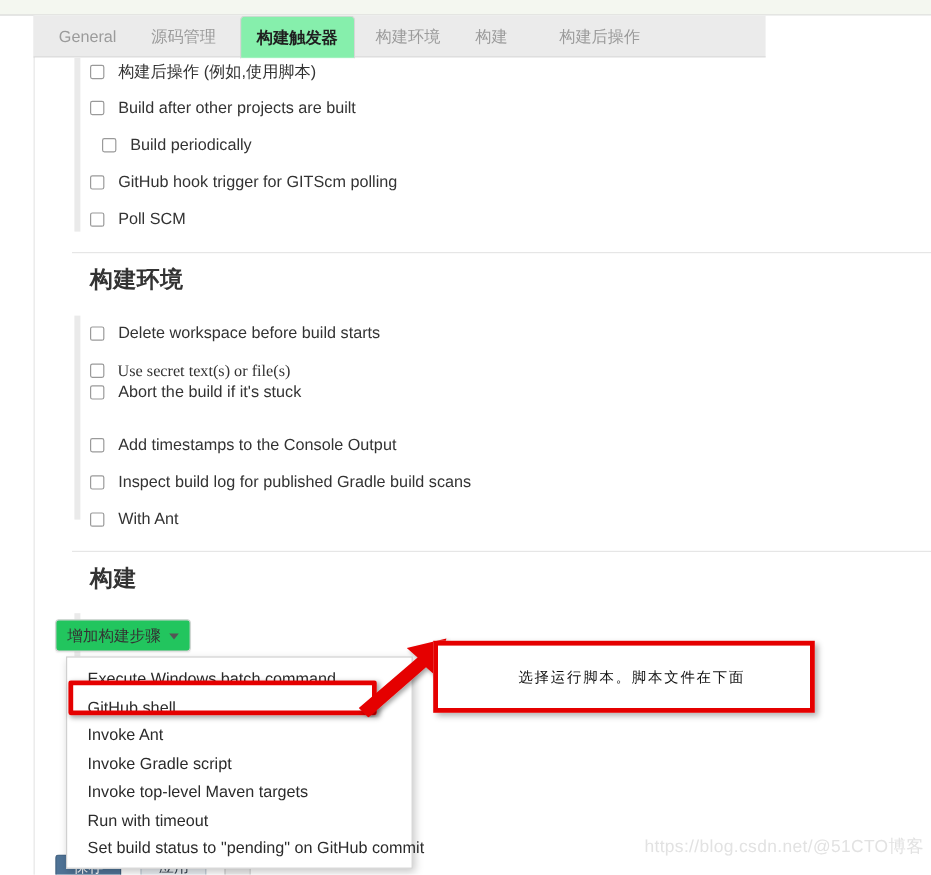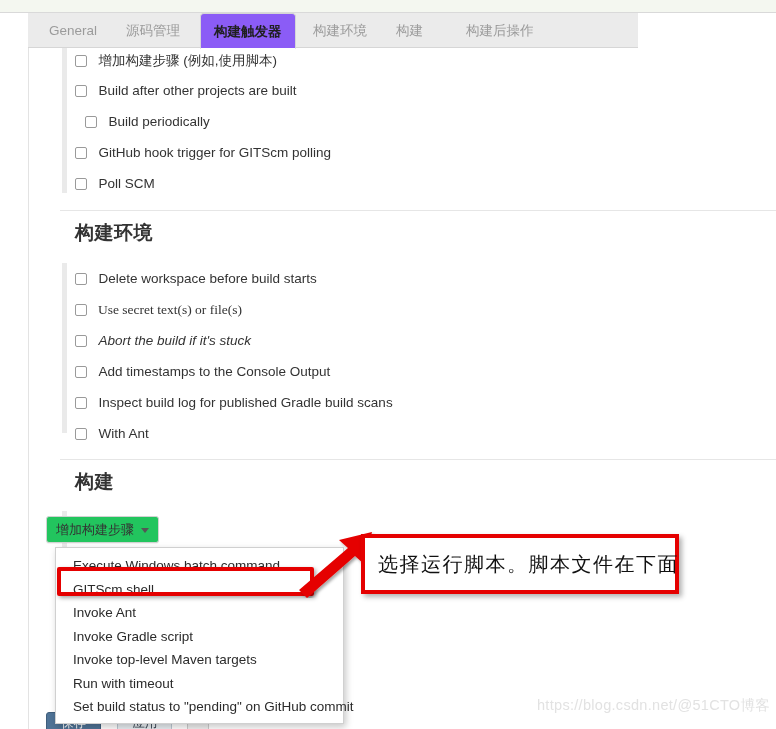--- a/index.html
+++ b/index.html
@@ -50,21 +50,21 @@
     height: 35px;
     line-height: 35px;
     font-size: 13.5px;
     color: #9b9b9b;
     padding: 0 13px;
     box-sizing: border-box;
     white-space: nowrap;
     cursor: pointer;
   }
   .tab.active {
-    background: #8b5cf6;
+    background: #86efac;
     color: #1f1f1f;
     font-weight: bold;
     border: 1px solid #d6d6d6;
     border-bottom: 1px solid #ffffff;
     border-top-left-radius: 4px;
     border-top-right-radius: 4px;
     height: 36px;
     line-height: 35px;
     z-index: 3;
   }
@@ -238,21 +238,21 @@
   #callout-box {
     position: absolute;
     left: 361px; top: 534px;
     width: 318px; height: 60px;
     background: #ffffff;
     border: 4px solid #e50000;
     box-sizing: border-box;
     box-shadow: 3px 3px 5px rgba(0,0,0,0.3);
   }
   #callout-text {
-    font-size: 20px;
+    font-size: 12px;
     color: #111111;
     line-height: 52px;
     padding-left: 13px;
     letter-spacing: 1.5px;
     white-space: nowrap;
     font-family: "DejaVu Sans", "Liberation Sans", sans-serif;
     text-align: center;
   }
   #callout-arrow {
     position: absolute;
@@ -287,21 +287,21 @@
   <div class="tab" style="left:355px;">构建</div>
   <div class="tab" style="left:425px;">构建后操作</div>
 </div>
 
 <div id="content">
 
   <div class="group-bar" style="top:0px; height:145px;"></div>
 
   <div class="cb-row" style="top:3px;">
     <span class="cb-box"></span>
-    <span class="cb-label">增加构建步骤 (例如,使用脚本)</span>
+    <span class="cb-label">构建后操作 (例如,使用脚本)</span>
   </div>
   <div class="cb-row" style="top:33px;">
     <span class="cb-box"></span>
     <span class="cb-label">Build after other projects are built</span>
   </div>
   <div class="cb-row" style="top:64px;padding-left:10px;">
     <span class="cb-box"></span>
     <span class="cb-label">Build periodically</span>
   </div>
   <div class="cb-row" style="top:95px;">
@@ -319,21 +319,21 @@
   <div class="group-bar" style="top:215px; height:170px;"></div>
 
   <div class="cb-row" style="top:221px;">
     <span class="cb-box"></span>
     <span class="cb-label">Delete workspace before build starts</span>
   </div>
   <div class="cb-row" style="top:252px;font-family:Liberation Serif, serif;">
     <span class="cb-box"></span>
     <span class="cb-label">Use secret text(s) or file(s)</span>
   </div>
-  <div class="cb-row" style="top:283px;font-style:italic;">
+  <div class="cb-row" style="top:270px;">
     <span class="cb-box"></span>
     <span class="cb-label">Abort the build if it's stuck</span>
   </div>
   <div class="cb-row" style="top:314px;">
     <span class="cb-box"></span>
     <span class="cb-label">Add timestamps to the Console Output</span>
   </div>
   <div class="cb-row" style="top:345px;">
     <span class="cb-box"></span>
     <span class="cb-label">Inspect build log for published Gradle build scans</span>
@@ -348,21 +348,21 @@
 
   <div class="group-bar" style="top:463px; height:215px;"></div>
 </div>
 
 <div id="add-step-button">
   <span>增加构建步骤</span><span id="add-step-caret"></span>
 </div>
 
 <div id="dropdown-menu">
   <div class="menu-item">Execute Windows batch command</div>
-  <div class="menu-item">GITScm shell</div>
+  <div class="menu-item">GitHub shell</div>
   <div class="menu-item">Invoke Ant</div>
   <div class="menu-item">Invoke Gradle script</div>
   <div class="menu-item">Invoke top-level Maven targets</div>
   <div class="menu-item">Run with timeout</div>
   <div class="menu-item">Set build status to "pending" on GitHub commit</div>
 </div>
 
 <div id="bottom-actions">
   <span class="action-btn" id="save-button">保存</span>
   <span class="action-btn" id="apply-button">应用</span>

